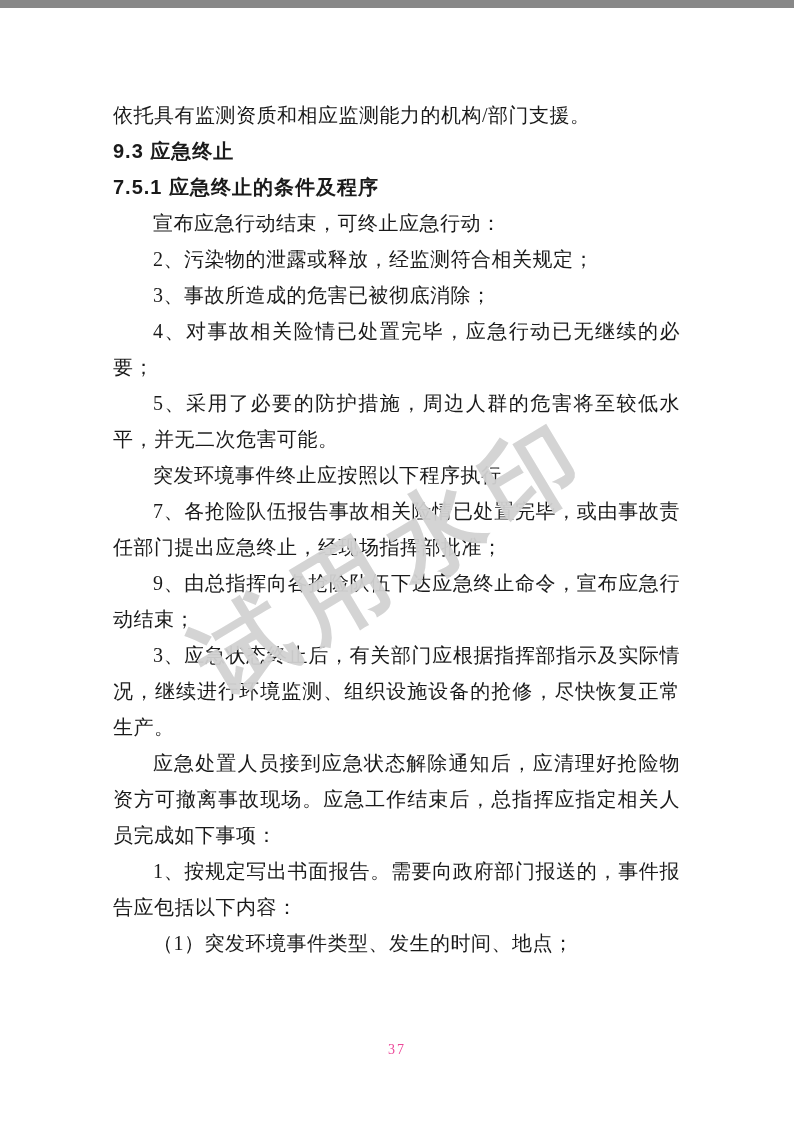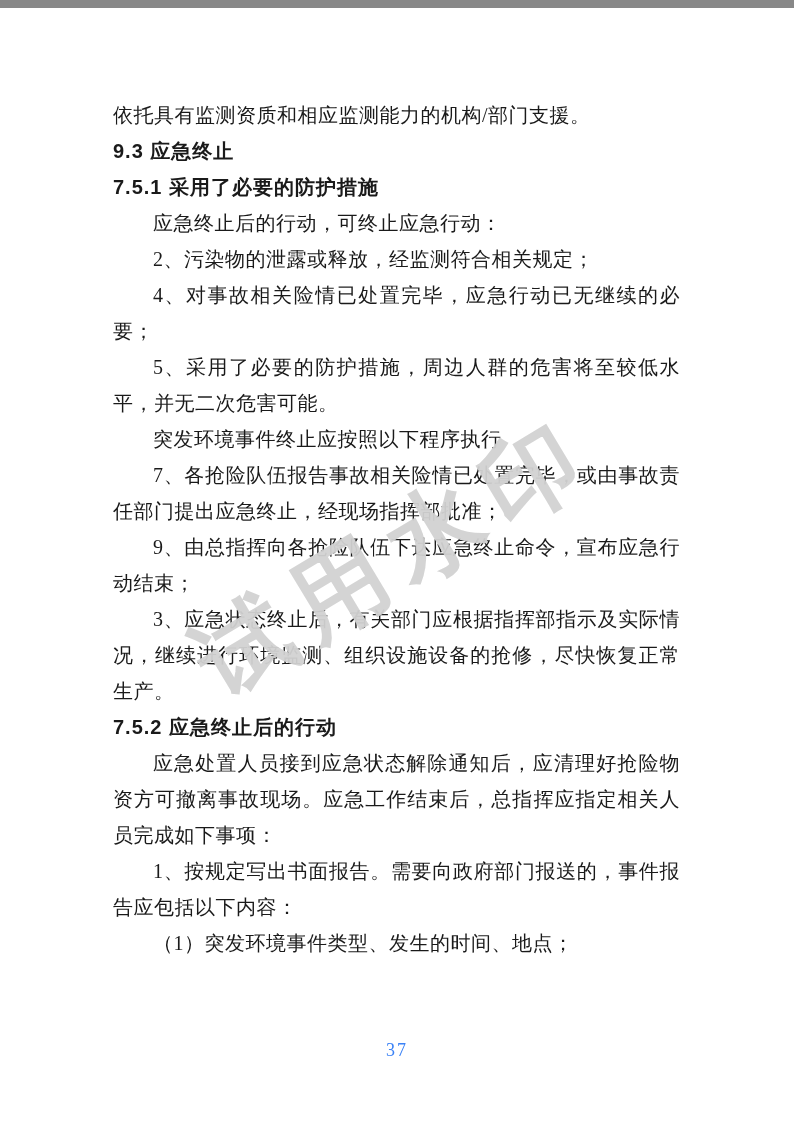--- a/index.html
+++ b/index.html
@@ -61,44 +61,44 @@
   .page-footer {
     position: absolute;
     left: 0;
     top: 1032px;
     width: 100%;
     text-align: center;
     z-index: 1;
   }
   .page-number {
     font-family: "Liberation Serif", serif;
-    font-size: 18px;
-    color: #3b82f6;
+    font-size: 14px;
+    color: #ec4899;
     letter-spacing: 2px;
     text-align: center;
   }
 </style>
 </head>
 <body>
 
 <div class="page">
 
   <div class="doc-body">
       <p class="plain">依托具有监测资质和相应监测能力的机构/部门支援。</p>
       <p class="heading">9.3 应急终止</p>
-      <p class="heading">7.5.1 采用了必要的防护措施</p>
-      <p class="indent">应急终止后的行动，可终止应急行动：</p>
+      <p class="heading">7.5.1 应急终止的条件及程序</p>
+      <p class="indent">宣布应急行动结束，可终止应急行动：</p>
       <p class="indent">2、污染物的泄露或释放，经监测符合相关规定；</p>
+      <p class="indent">3、事故所造成的危害已被彻底消除；</p>
       <p class="indent">4、对事故相关险情已处置完毕，应急行动已无继续的必要；</p>
       <p class="indent">5、采用了必要的防护措施，周边人群的危害将至较低水平，并无二次危害可能。</p>
       <p class="indent">突发环境事件终止应按照以下程序执行</p>
       <p class="indent">7、各抢险队伍报告事故相关险情已处置完毕，或由事故责任部门提出应急终止，经现场指挥部批准；</p>
       <p class="indent">9、由总指挥向各抢险队伍下达应急终止命令，宣布应急行动结束；</p>
       <p class="indent">3、应急状态终止后，有关部门应根据指挥部指示及实际情况，继续进行环境监测、组织设施设备的抢修，尽快恢复正常生产。</p>
-      <p class="heading">7.5.2 应急终止后的行动</p>
       <p class="indent">应急处置人员接到应急状态解除通知后，应清理好抢险物资方可撤离事故现场。应急工作结束后，总指挥应指定相关人员完成如下事项：</p>
       <p class="indent">1、按规定写出书面报告。需要向政府部门报送的，事件报告应包括以下内容：</p>
       <p class="indent">（1）突发环境事件类型、发生的时间、地点；</p>
     </div>
 
   <div class="watermark">试用水印</div>
 
   <div class="page-footer">
     <span class="page-number">37</span>
   </div>

